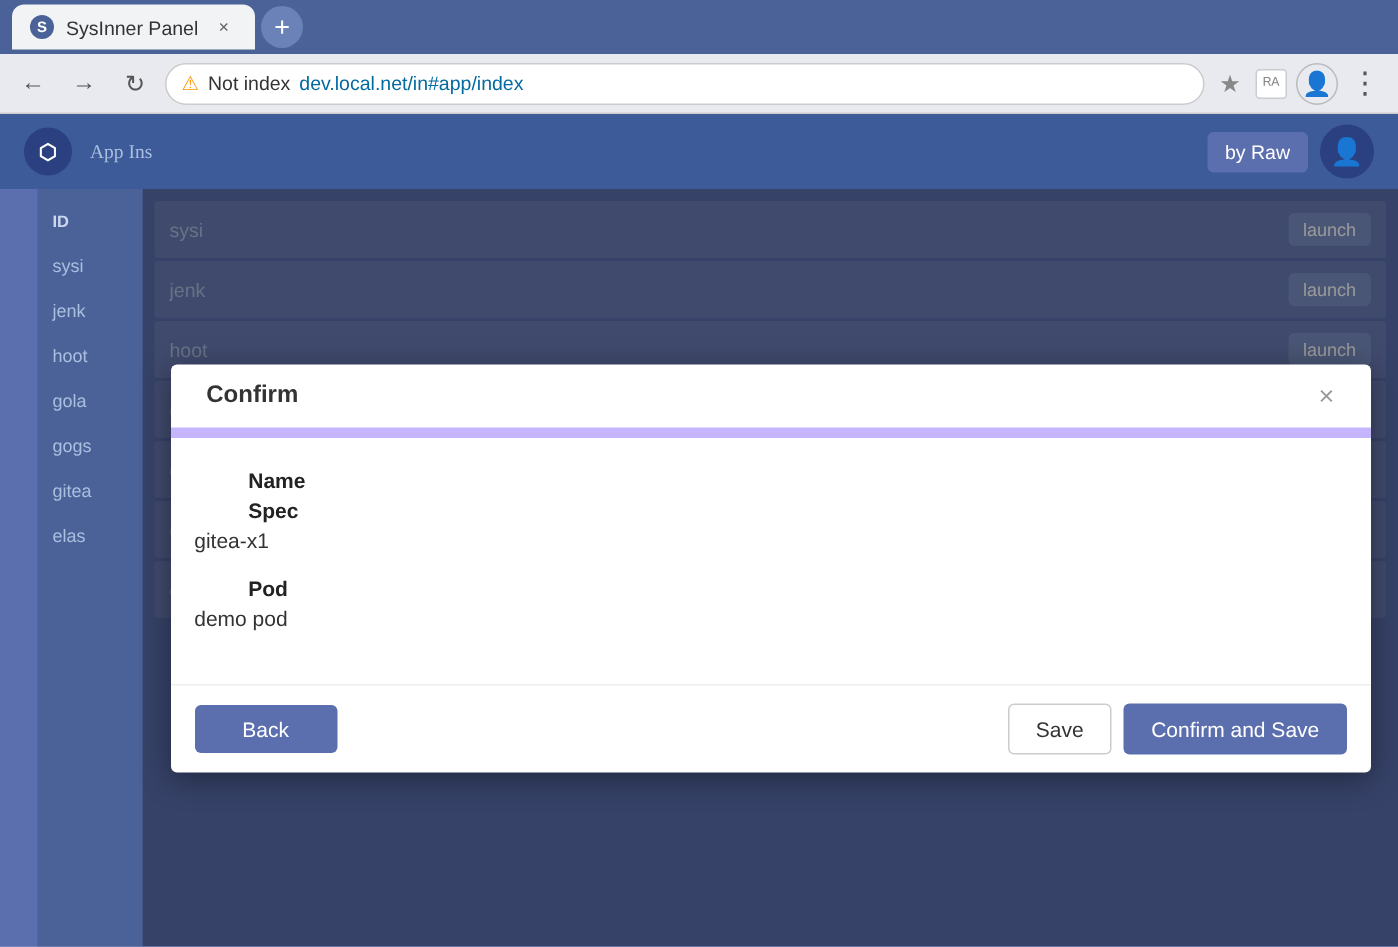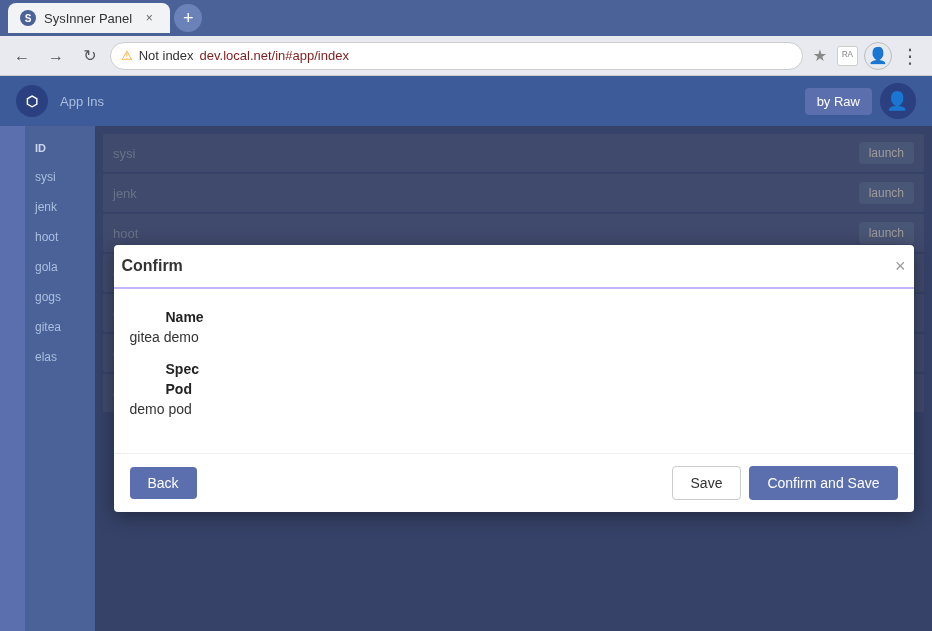--- a/index.html
+++ b/index.html
@@ -209,20 +209,21 @@
       justify-content: center;
       color: white;
       font-size: 14px;
       font-weight: bold;
     }
 
     .app-nav {
       color: #aabfe0;
       font-size: 13px;
       cursor: pointer;
+      font-family: Liberation Serif, serif;
     }
 
     .app-header-right {
       margin-left: auto;
       display: flex;
       align-items: center;
       gap: 8px;
     }
 
     .view-raw-btn {
@@ -324,22 +325,22 @@
       background: white;
       border-radius: 4px;
       width: 800px;
       max-height: 520px;
       display: flex;
       flex-direction: column;
       box-shadow: 0 4px 20px rgba(0,0,0,0.4);
     }
 
     .modal-header {
-      padding: 12px 8px;
-      border-bottom: 2px solid #c4b5fd;
+      padding: 12px 24px;
+      border-bottom: 7px solid #c4b5fd;
       display: flex;
       align-items: center;
       justify-content: space-between;
     }
 
     .modal-title {
       font-size: 16px;
       font-weight: bold;
       color: #333;
     }
@@ -378,21 +379,21 @@
       display: flex;
       align-items: center;
       justify-content: space-between;
       border-top: 1px solid #eee;
     }
 
     .btn-back {
       background: #5b6eae;
       color: white;
       border: none;
-      padding: 8px 18px;
+      padding: 8px 32px;
       border-radius: 4px;
       cursor: pointer;
       font-size: 14px;
     }
 
     .modal-footer-right {
       display: flex;
       gap: 8px;
     }
 
@@ -434,21 +435,21 @@
 
   <div class="browser-toolbar">
     <button class="nav-btn">←</button>
     <button class="nav-btn">→</button>
     <button class="nav-btn">↻</button>
     <div class="address-bar">
       <span class="lock-icon">⚠</span>
       <span class="address-text">
         <span>Not index</span>
       </span>
-      <span style="color:#7f1d1d;font-size:13px;">dev.local.net/in#app/index</span>
+      <span style="color:#0369a1;font-size:13px;">dev.local.net/in#app/index</span>
     </div>
     <span class="bookmark-btn">★</span>
     <span class="reader-btn">ᴿᴬ</span>
     <div class="toolbar-right">
       <div class="profile-btn">👤</div>
       <button class="more-btn">⋮</button>
     </div>
   </div>
 
   <div class="app-content">
@@ -508,22 +509,22 @@
         </div>
 
         <div class="modal-overlay">
           <div class="modal">
             <div class="modal-header">
               <span class="modal-title">Confirm</span>
               <button class="modal-close-x">×</button>
             </div>
             <div class="modal-body">
               <div class="field-label">Name</div>
-              <div class="field-value">gitea demo</div>
               <div class="field-label">Spec</div>
+              <div class="field-value">gitea-x1</div>
               <div class="field-label">Pod</div>
               <div class="field-value">demo pod</div>
             </div>
             <div class="modal-footer">
               <button class="btn-back">Back</button>
               <div class="modal-footer-right">
                 <button class="btn-close">Save</button>
                 <button class="btn-confirm">Confirm and Save</button>
               </div>
             </div>

